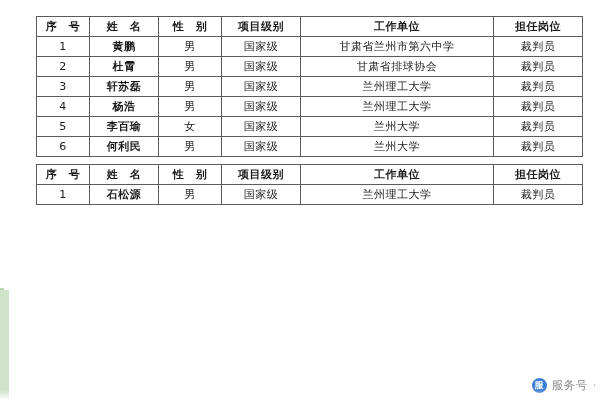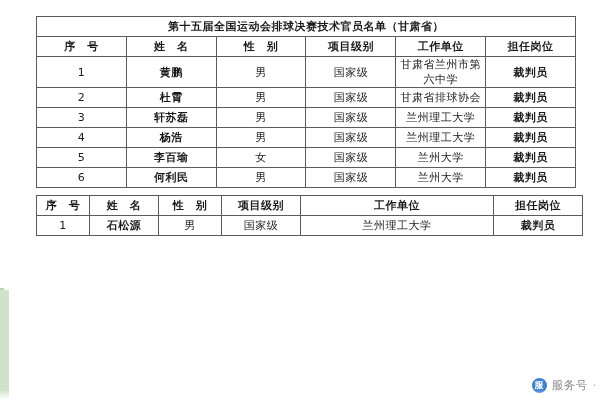--- a/index.html
+++ b/index.html
@@ -57,21 +57,21 @@
   }
   td.cellname {
     letter-spacing: 2px;
     font-weight: bold;
   }
   .c1 { width: 52px; margin-left: 28px; }
   .c2 { width: 68px; }
   .c3 { width: 62px; }
   .c4 { width: 78px; margin-top: 30px; }
   .c5 { width: 192px; font-family: Liberation Serif, serif; }
-  .c6 { width: 88px; font-weight: bold; }
+  .c6 { width: 88px; }
 
   .spacer {
     height: 7px;
   }
   .watermark {
     position: absolute;
     right: 14px;
     bottom: 9px;
     display: flex;
     align-items: center;
@@ -127,23 +127,20 @@
 <div class="page">
 
   <div class="green-left2"></div>
   <div class="green-left"></div>
 
   <div class="doc">
 
     <table class="tbl">
       <tbody>
         <tr>
-          <td class="title" colspan="6">第十五届全国运动会排球决赛技术官员名单（甘肃省）</td>
-        </tr>
-        <tr>
           <td class="head c1">序　号</td>
           <td class="head c2">姓　名</td>
           <td class="head c3">性　别</td>
           <td class="head c4">项目级别</td>
           <td class="head c5">工作单位</td>
           <td class="head c6">担任岗位</td>
         </tr>
         <tr>
           <td class="c1">1</td>
           <td class="c2 cellname">黄鹏</td>

